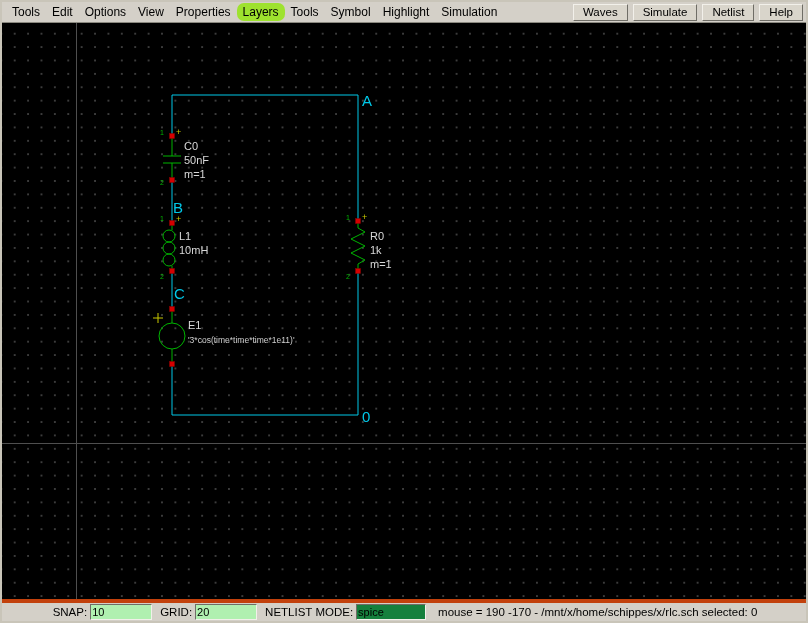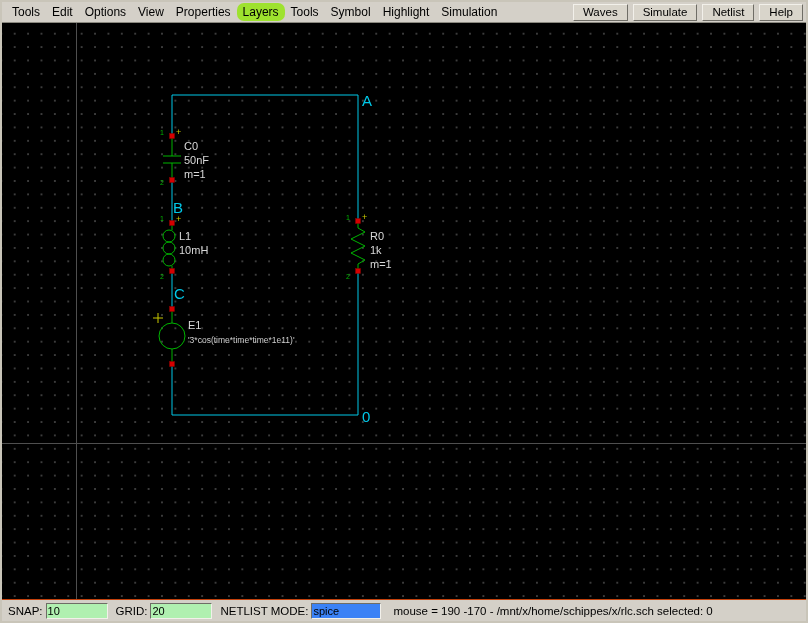--- a/index.html
+++ b/index.html
@@ -61,32 +61,32 @@
   svg.schem{position:absolute;left:0;top:0;}
   text{font-family:"Liberation Sans","DejaVu Sans",sans-serif;}
   .lbl{fill:#d8d8d8;font-size:11px;}
   .lbl-sm{fill:#cfcfcf;font-size:8.5px;}
   .node{fill:#00c8e8;font-size:15px;}
   .pinlbl{fill:#00b400;font-size:7px;}
   .plus{fill:#c9c900;font-size:9px;}
   
   .statusbar{
     height:22px;flex:0 0 22px;
-    background:#d4d0c8;border-top:1px solid #c2410c;
+    background:#d4d0c8;border-top:4px solid #c2410c;
     display:flex;align-items:center;
-    padding:0 4px;font-size:11.5px;color:#000;white-space:nowrap;
+    padding:0 4px;font-size:11.5px;color:#000;white-space:nowrap;justify-content:center;
   }
   .sb-label{margin:0 3px 0 2px;}
   .sb-input{
     font-family:inherit;font-size:11px;color:#000;
     height:16px;padding:0 1px;margin-right:6px;
     border:1px solid;border-color:#6f6d66 #f2f0ea #f2f0ea #6f6d66;
   }
   .sb-input.green{background:#b0f0b0;width:62px;}
-  .sb-input.plain{background:#3b82f6;width:70px;}
+  .sb-input.plain{background:#15803d;width:70px;}
   .sb-info{margin-left:6px;}
 </style>
 </head>
 <body>
 
 <div class="window">
 
 
   <div class="menubar">
     <span class="menu-item">Tools</span>

